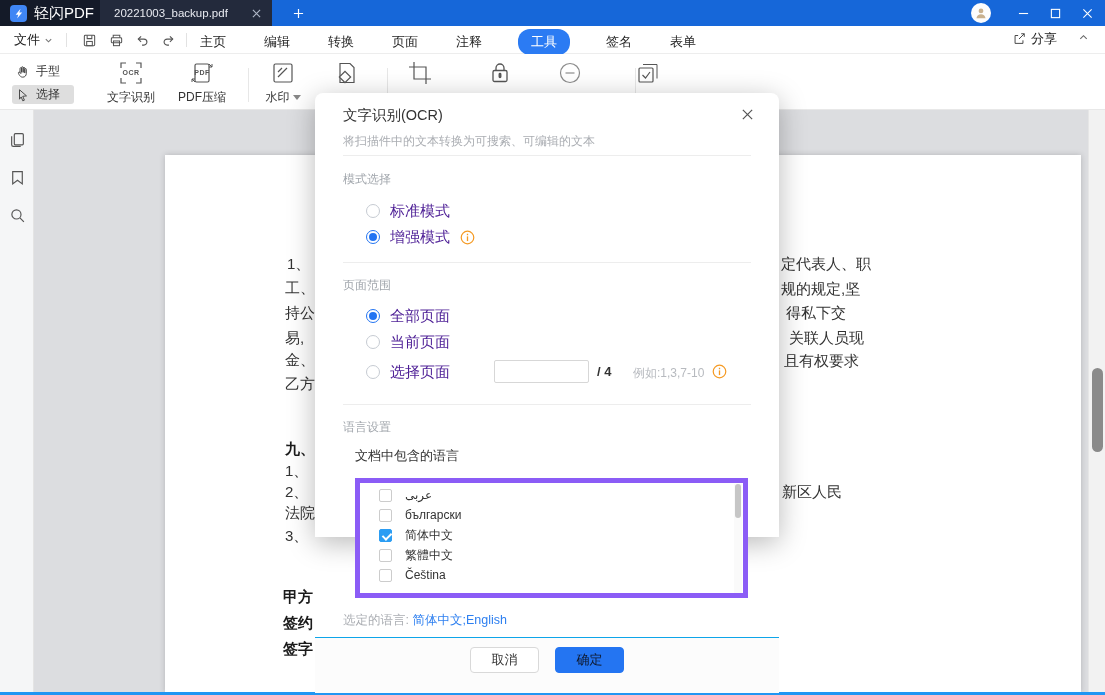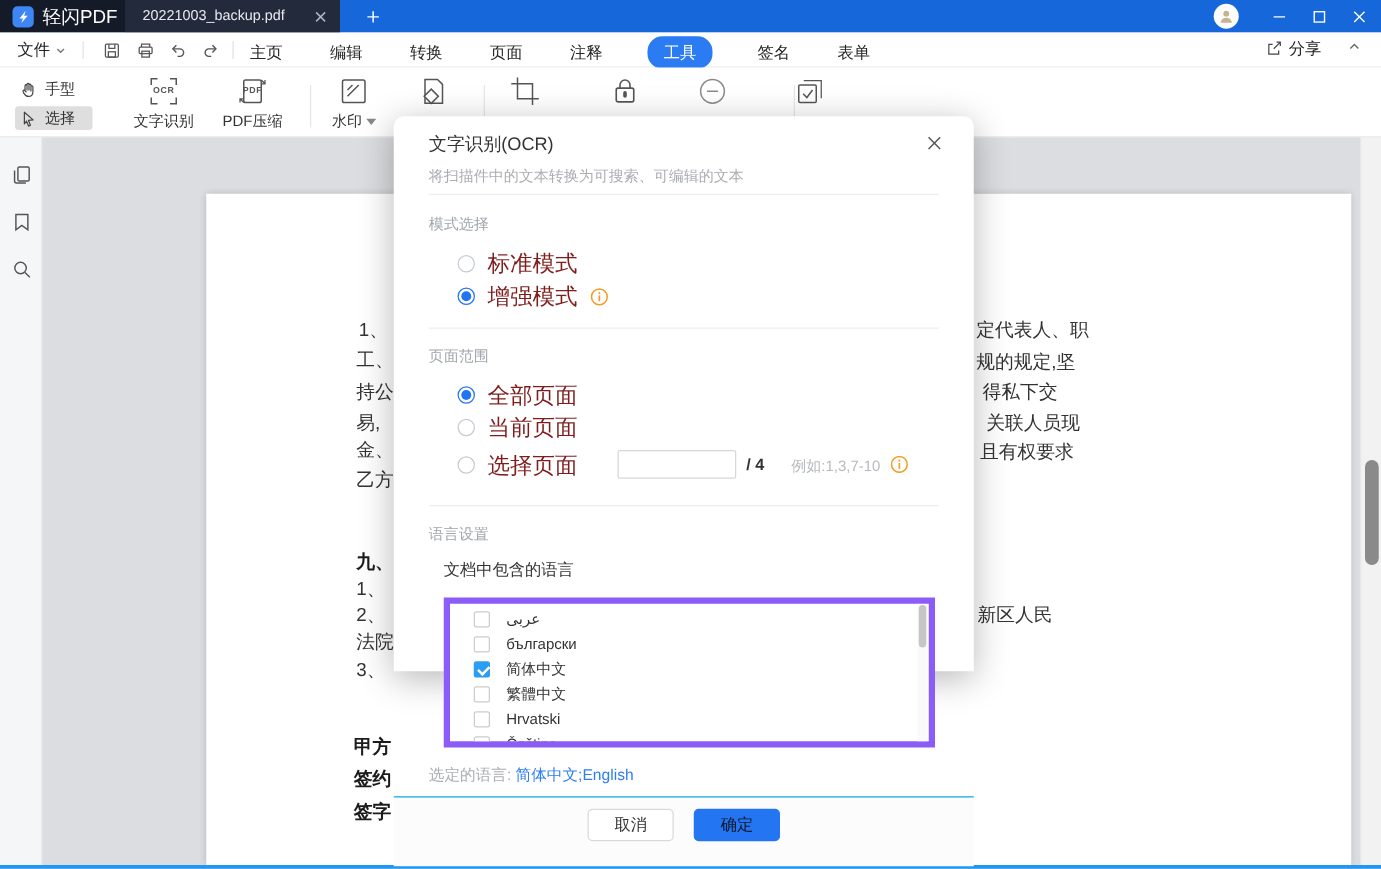--- a/index.html
+++ b/index.html
@@ -53,21 +53,21 @@
   .blueline { left:0; top:692px; width:1105px; height:3px; background:#2196f3; }
 
   
   .dialog { left:315px; top:93px; width:464px; height:444px; background:#fff; border-radius:8px 8px 0 0; box-shadow:0 6px 28px rgba(0,0,0,.28); z-index:10; }
   .dlg-title { left:28px; top:13px; font-size:14.5px; font-weight:500; color:#333; }
   .dlg-close { left:422px; top:11px; width:20px; height:20px; display:flex; align-items:center; justify-content:center; cursor:pointer; }
   .dlg-sub { left:28px; top:40px; font-size:12px; color:#aaadb2; }
   .hr { left:28px; width:408px; height:1px; background:#ededed; }
   .sec-label { left:28px; font-size:12px; color:#a2a7ad; }
   .opt-row { left:51px; display:flex; align-items:center; gap:10px; height:16px; }
-  .opt-row .o-label { font-size:18px; color:#7f1d1d; }
+  .opt-row .o-label { font-size:15px; color:#4c1d95; }
   .radio { width:14px; height:14px; border:1px solid #c6cbd2; border-radius:50%; background:#fff; flex:0 0 auto; }
   .radio.checked { border-color:#2374f2; }
   .radio.checked::after { content:""; display:block; width:8px; height:8px; background:#2374f2; border-radius:50%; margin:2px; }
   .page-input { left:128px; top:-4px; width:95px; height:23px; border:1px solid #d7d7d7; border-radius:2px; font-size:12px; padding:0 5px; position:absolute; }
   .per-total { position:absolute; left:231px; top:0px; font-size:13px; color:#333; font-weight:bold; white-space:nowrap; }
   .hint { position:absolute; left:267px; top:1px; font-size:12px; color:#b7babf; white-space:nowrap; }
   .lang-sub { left:40px; font-size:13px; color:#333; }
   .listbox { left:40px; top:385px; width:393px; height:120px; border:5px solid #8b5cf6; background:#fff; overflow:hidden; }
   .lang-row { height:20px; display:flex; align-items:center; gap:13px; padding-left:19px; }
   .lang-row .l-label { font-size:12px; color:#333; }
@@ -395,24 +395,20 @@
     <div class="lang-row">
       <span class="cb checked"></span>
       <span class="l-label">简体中文</span>
     </div>
     <div class="lang-row">
       <span class="cb"></span>
       <span class="l-label">繁體中文</span>
     </div>
     <div class="lang-row">
       <span class="cb"></span>
-      <span class="l-label">Hrvatski</span>
-    </div>
-    <div class="lang-row">
-      <span class="cb"></span>
       <span class="l-label">Čeština</span>
     </div>
     <div class="lb-scroll">
       <div class="lb-thumb"></div>
     </div>
   </div>
   <div class="abs sel-line">
     <span class="s-label">选定的语言:</span>
     <span class="s-value">简体中文;English</span>
   </div>

